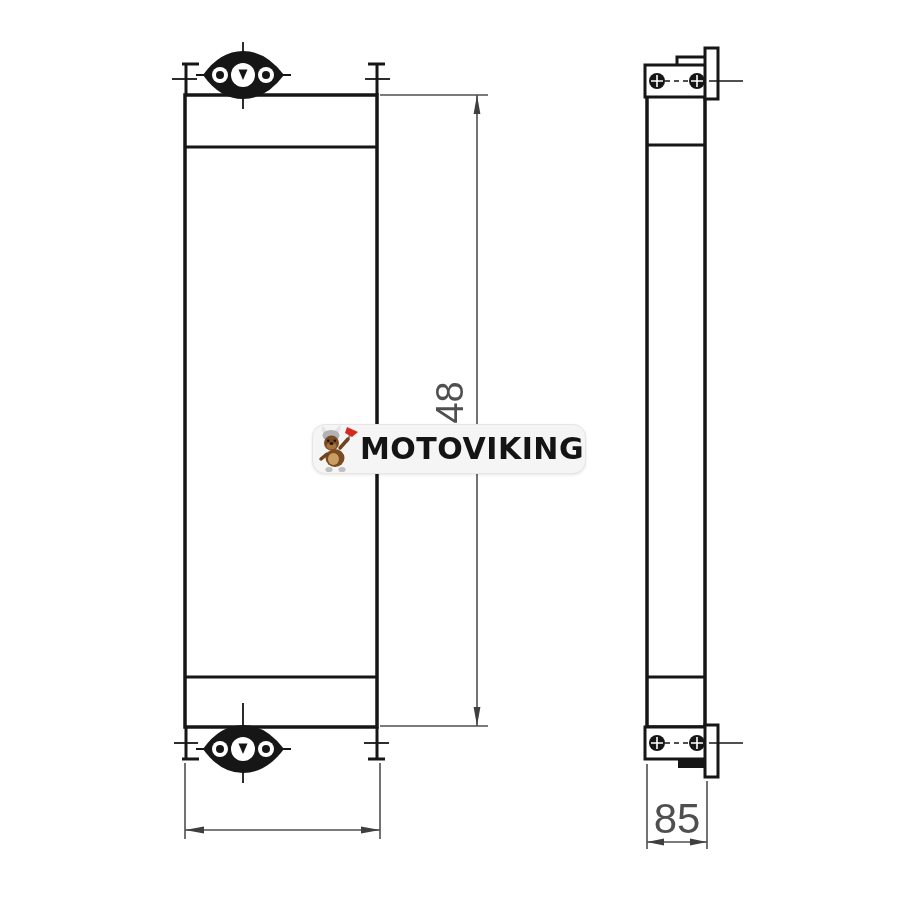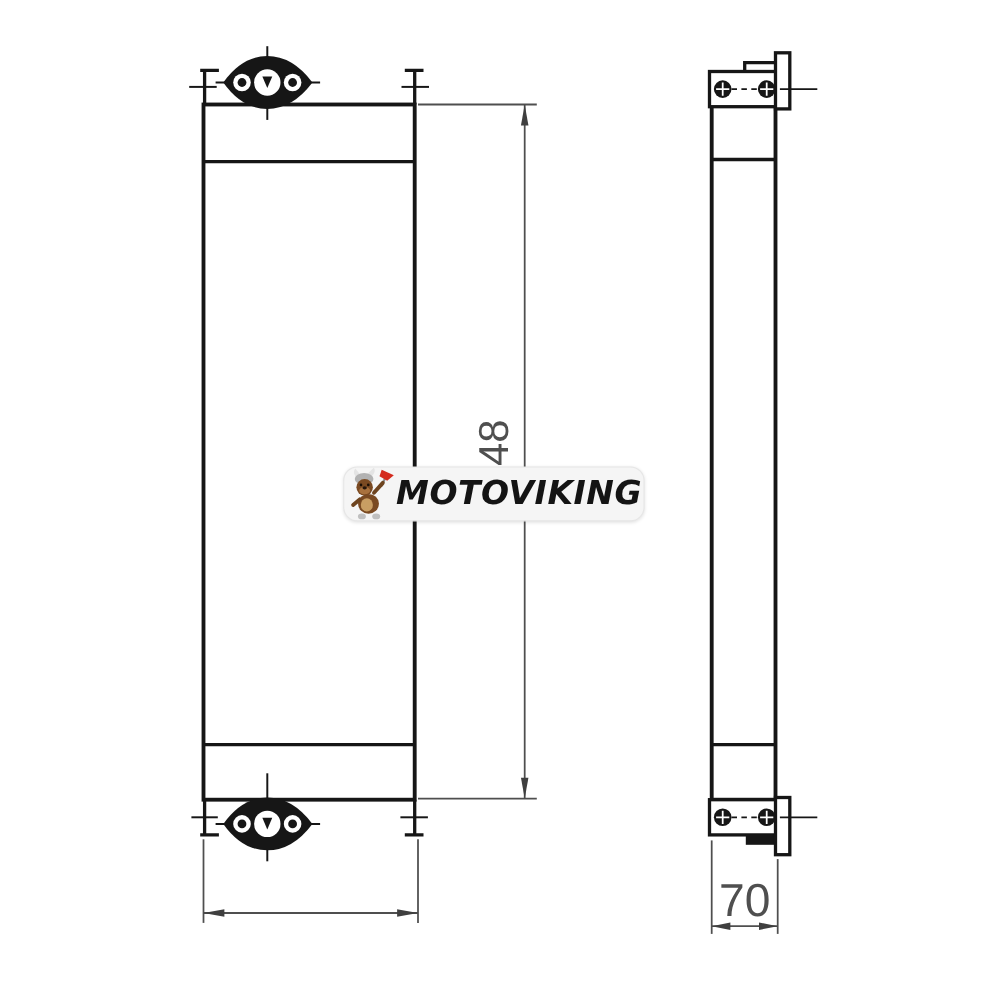--- a/index.html
+++ b/index.html
@@ -23,21 +23,21 @@
     position:absolute;left:312px;top:424px;width:274px;height:50px;z-index:5;
     background:#f5f5f5;border:1px solid #e6e6e6;border-radius:13px;
     box-shadow:0 1px 3px rgba(0,0,0,0.10);
     display:flex;align-items:center;box-sizing:border-box;
   }
   .mascot{margin-left:5px;flex:0 0 auto;}
   .brand{
     flex:1 1 auto;text-align:right;color:#141414;
     font-family:"DejaVu Sans","Liberation Sans",sans-serif;
     font-weight:800;font-size:30px;letter-spacing:0.5px;
-    padding-right:10px;line-height:48px;font-style:italic;
+    padding-right:10px;line-height:48px;
   }
 </style>
 </head>
 <body>
 
 <div class="canvas">
 
   <svg class="drawing-svg" width="900" height="900" viewBox="0 0 900 900">
 
     <g stroke="#161616" fill="none">
@@ -135,21 +135,21 @@
         <path d="M185,830 L204,826.6 L204,833.4 Z"></path>
         <path d="M380,830 L361,826.6 L361,833.4 Z"></path>
         <path d="M477,95  L473.6,114 L480.4,114 Z"></path>
         <path d="M477,726 L473.6,707 L480.4,707 Z"></path>
         <path d="M647,842 L664,838.6 L664,845.4 Z"></path>
         <path d="M707,842 L690,838.6 L690,845.4 Z"></path>
       </g>
     </g>
   </svg>
 
-  <div class="dim dim-depth">70</div>
+  <div class="dim dim-depth">85</div>
   <div class="dim dim-height">948</div>
 
   <div class="watermark">
     <svg class="mascot" width="42" height="48" viewBox="0 0 42 48">
 
       <line x1="29" y1="17" x2="34" y2="5" stroke="#8a8a8a" stroke-width="2"></line>
       <path d="M29,2 L40,7 L34,12 L27,8 Z" fill="#d42b1e"></path>
 
       <path d="M22,23 L30,14" stroke="#6e441f" stroke-width="3.5" stroke-linecap="round" fill="none"></path>
 

